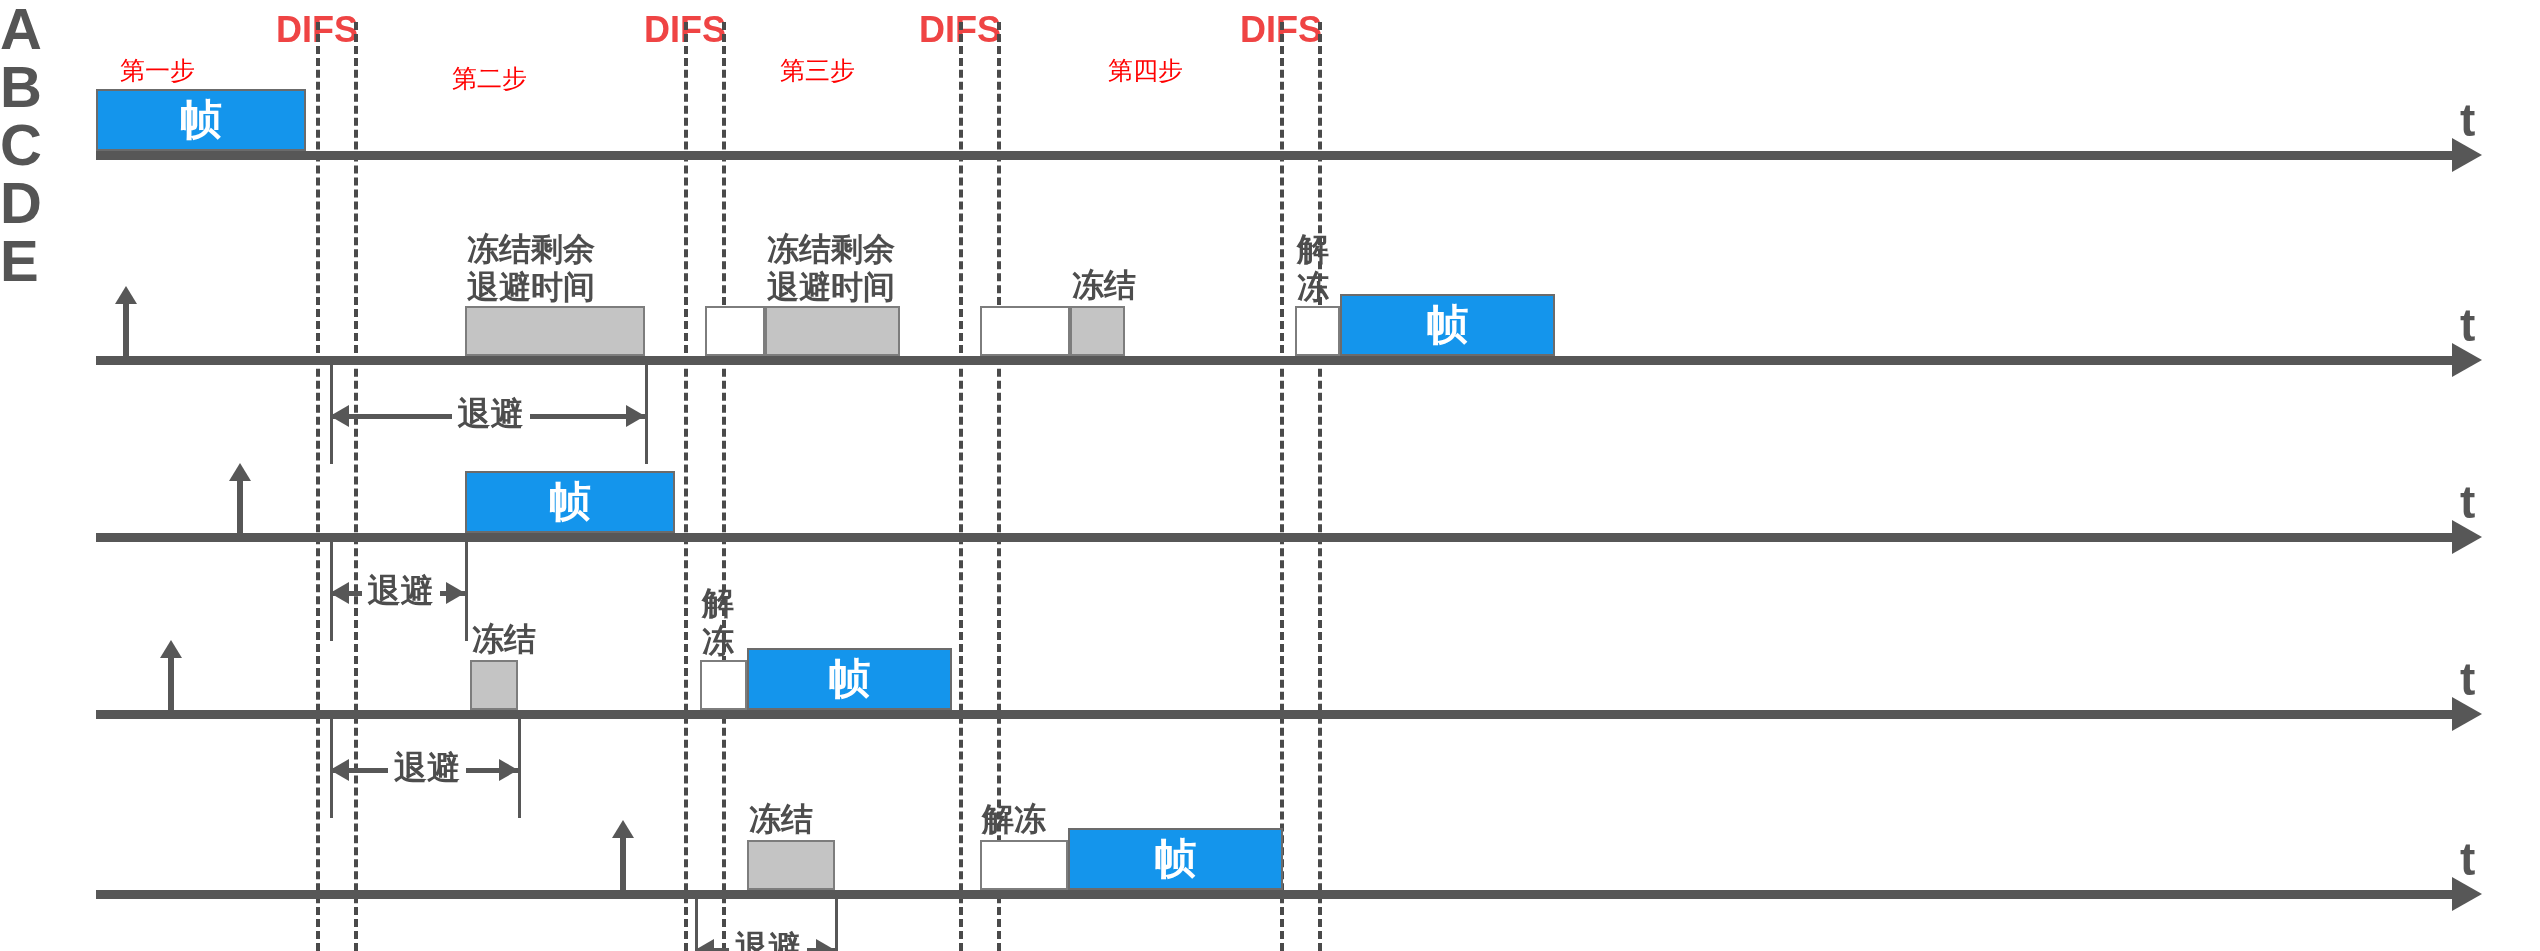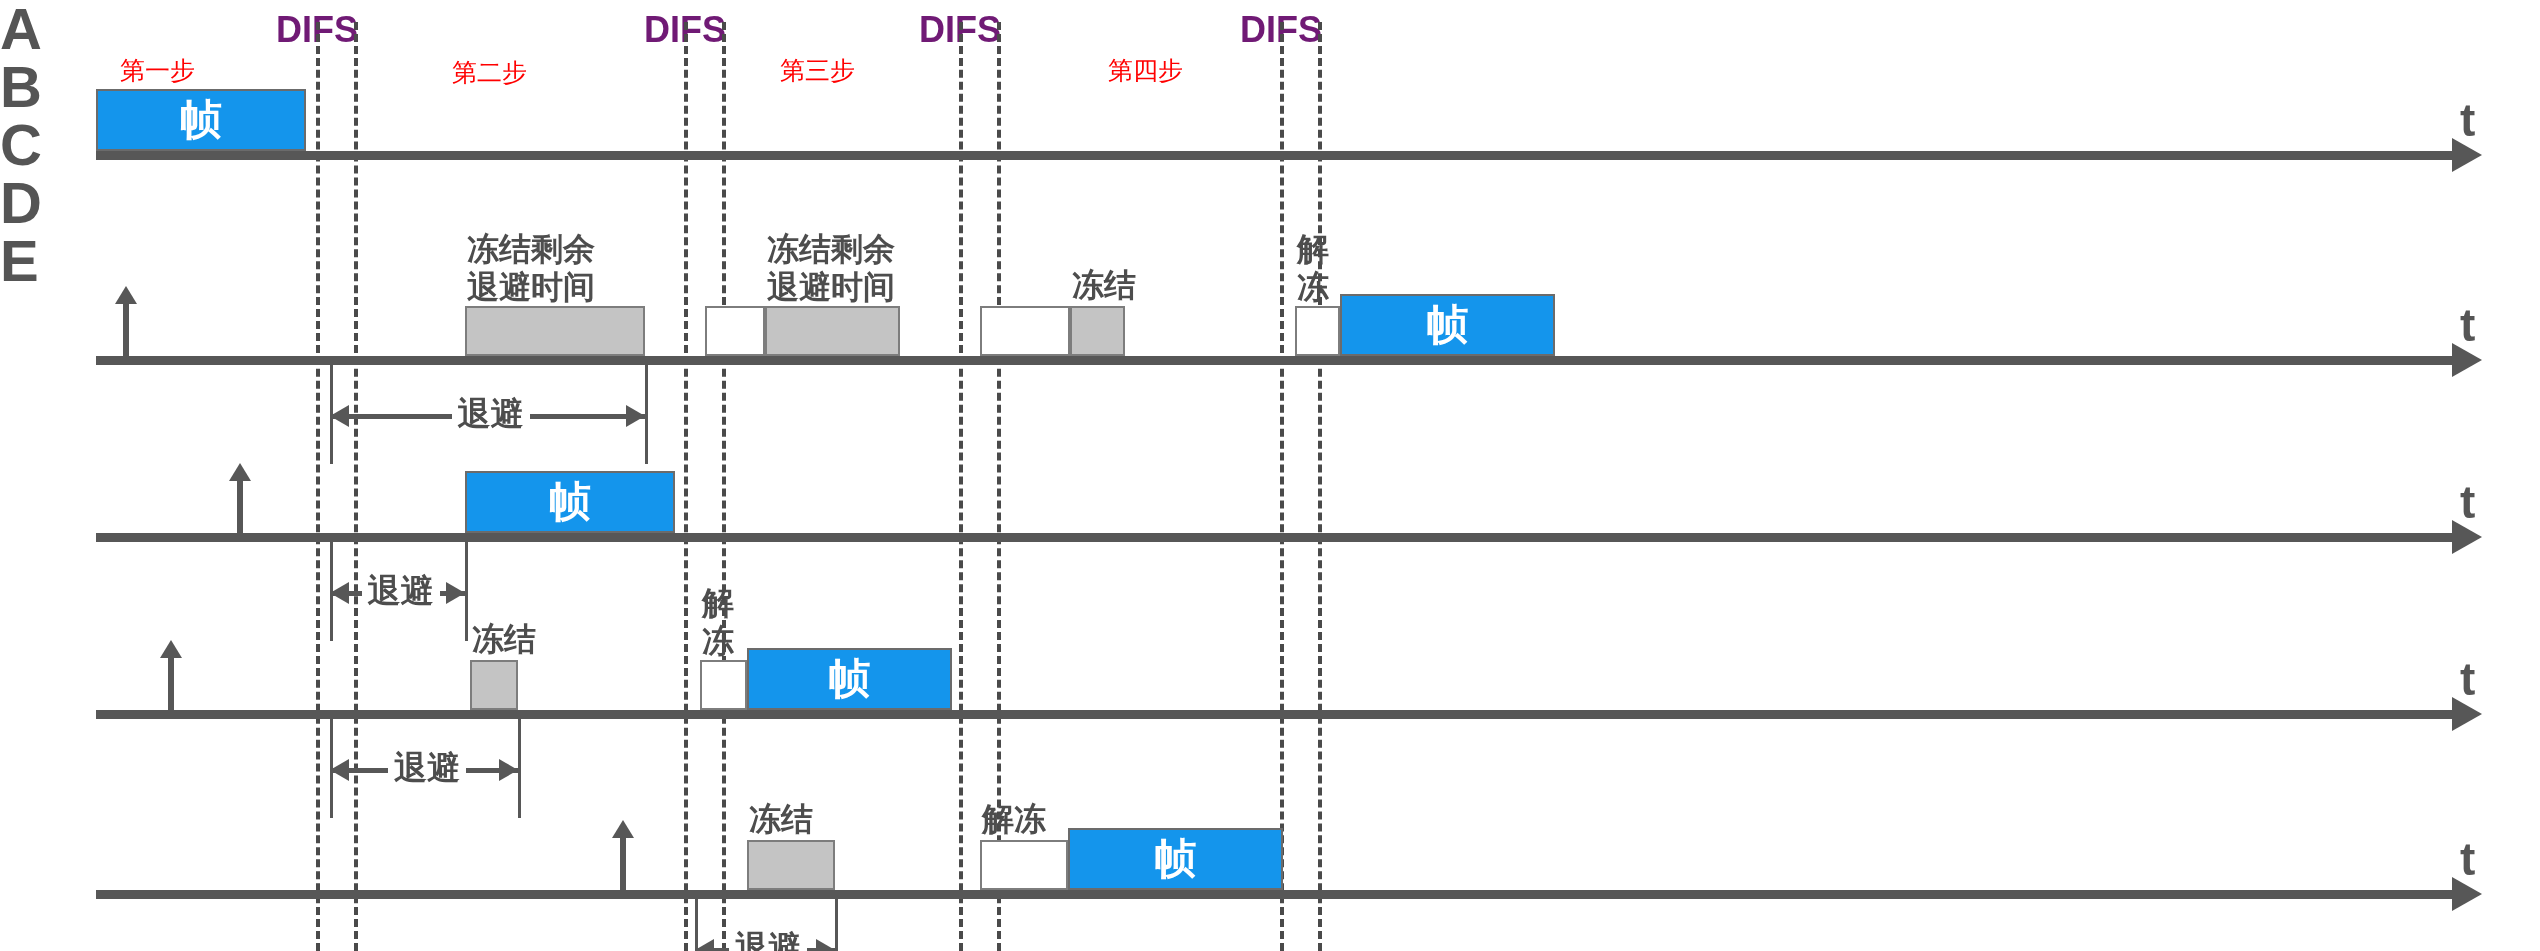--- a/index.html
+++ b/index.html
@@ -21,21 +21,21 @@
     border-top:17px solid transparent;
     border-bottom:17px solid transparent;
     border-left:30px solid #575757;
   }
   .axis-t{
     position:absolute;font-size:46px;font-weight:bold;color:#555555;line-height:1;
   }
 
   
   .difs-label{
-    position:absolute;font-size:36px;font-weight:bold;color:#701a75;
+    position:absolute;font-size:36px;font-weight:bold;color:#ef4444;
     line-height:1;white-space:nowrap;
   }
 
   
   .vline{
     position:absolute;width:0;
     border-left:4px dashed #4a4a4a;
   }
 
   
@@ -106,21 +106,21 @@
     <div class="difs-label" style="left: 644px; top: 12px;">DIFS</div>
     <div class="vline" style="left: 684px; top: 22px; height: 929px;"></div>
     <div class="vline" style="left: 722px; top: 22px; height: 929px;"></div>
     <div class="difs-label" style="left: 919px; top: 12px;">DIFS</div>
     <div class="vline" style="left: 959px; top: 22px; height: 929px;"></div>
     <div class="vline" style="left: 997px; top: 22px; height: 929px;"></div>
     <div class="difs-label" style="left: 1240px; top: 12px;">DIFS</div>
     <div class="vline" style="left: 1280px; top: 22px; height: 929px;"></div>
     <div class="vline" style="left: 1318px; top: 22px; height: 929px;"></div>
     <div class="step" style="left: 120px; top: 58px;">第一步</div>
-    <div class="step" style="left: 452px; top: 60px;">第二步</div>
+    <div class="step" style="left: 452px; top: 66px;">第二步</div>
     <div class="step" style="left: 780px; top: 58px;">第三步</div>
     <div class="step" style="left: 1108px; top: 58px;">第四步</div>
     <div class="row-label" style="left: 24px; top: 93px;">A</div>
     <div class="axis" style="left: 96px; top: 151px; width: 2356px;"></div>
     <div class="axis-head" style="left: 2452px; top: 138px;"></div>
     <div class="axis-t" style="left: 2460px; top: 97px;">t</div>
     <div class="box box-frame" style="left: 96px; top: 89px; width: 210px; height: 62px;">
       <span>帧</span>
     </div>
     <div class="row-label" style="left: 24px; top: 298px;">B</div>

